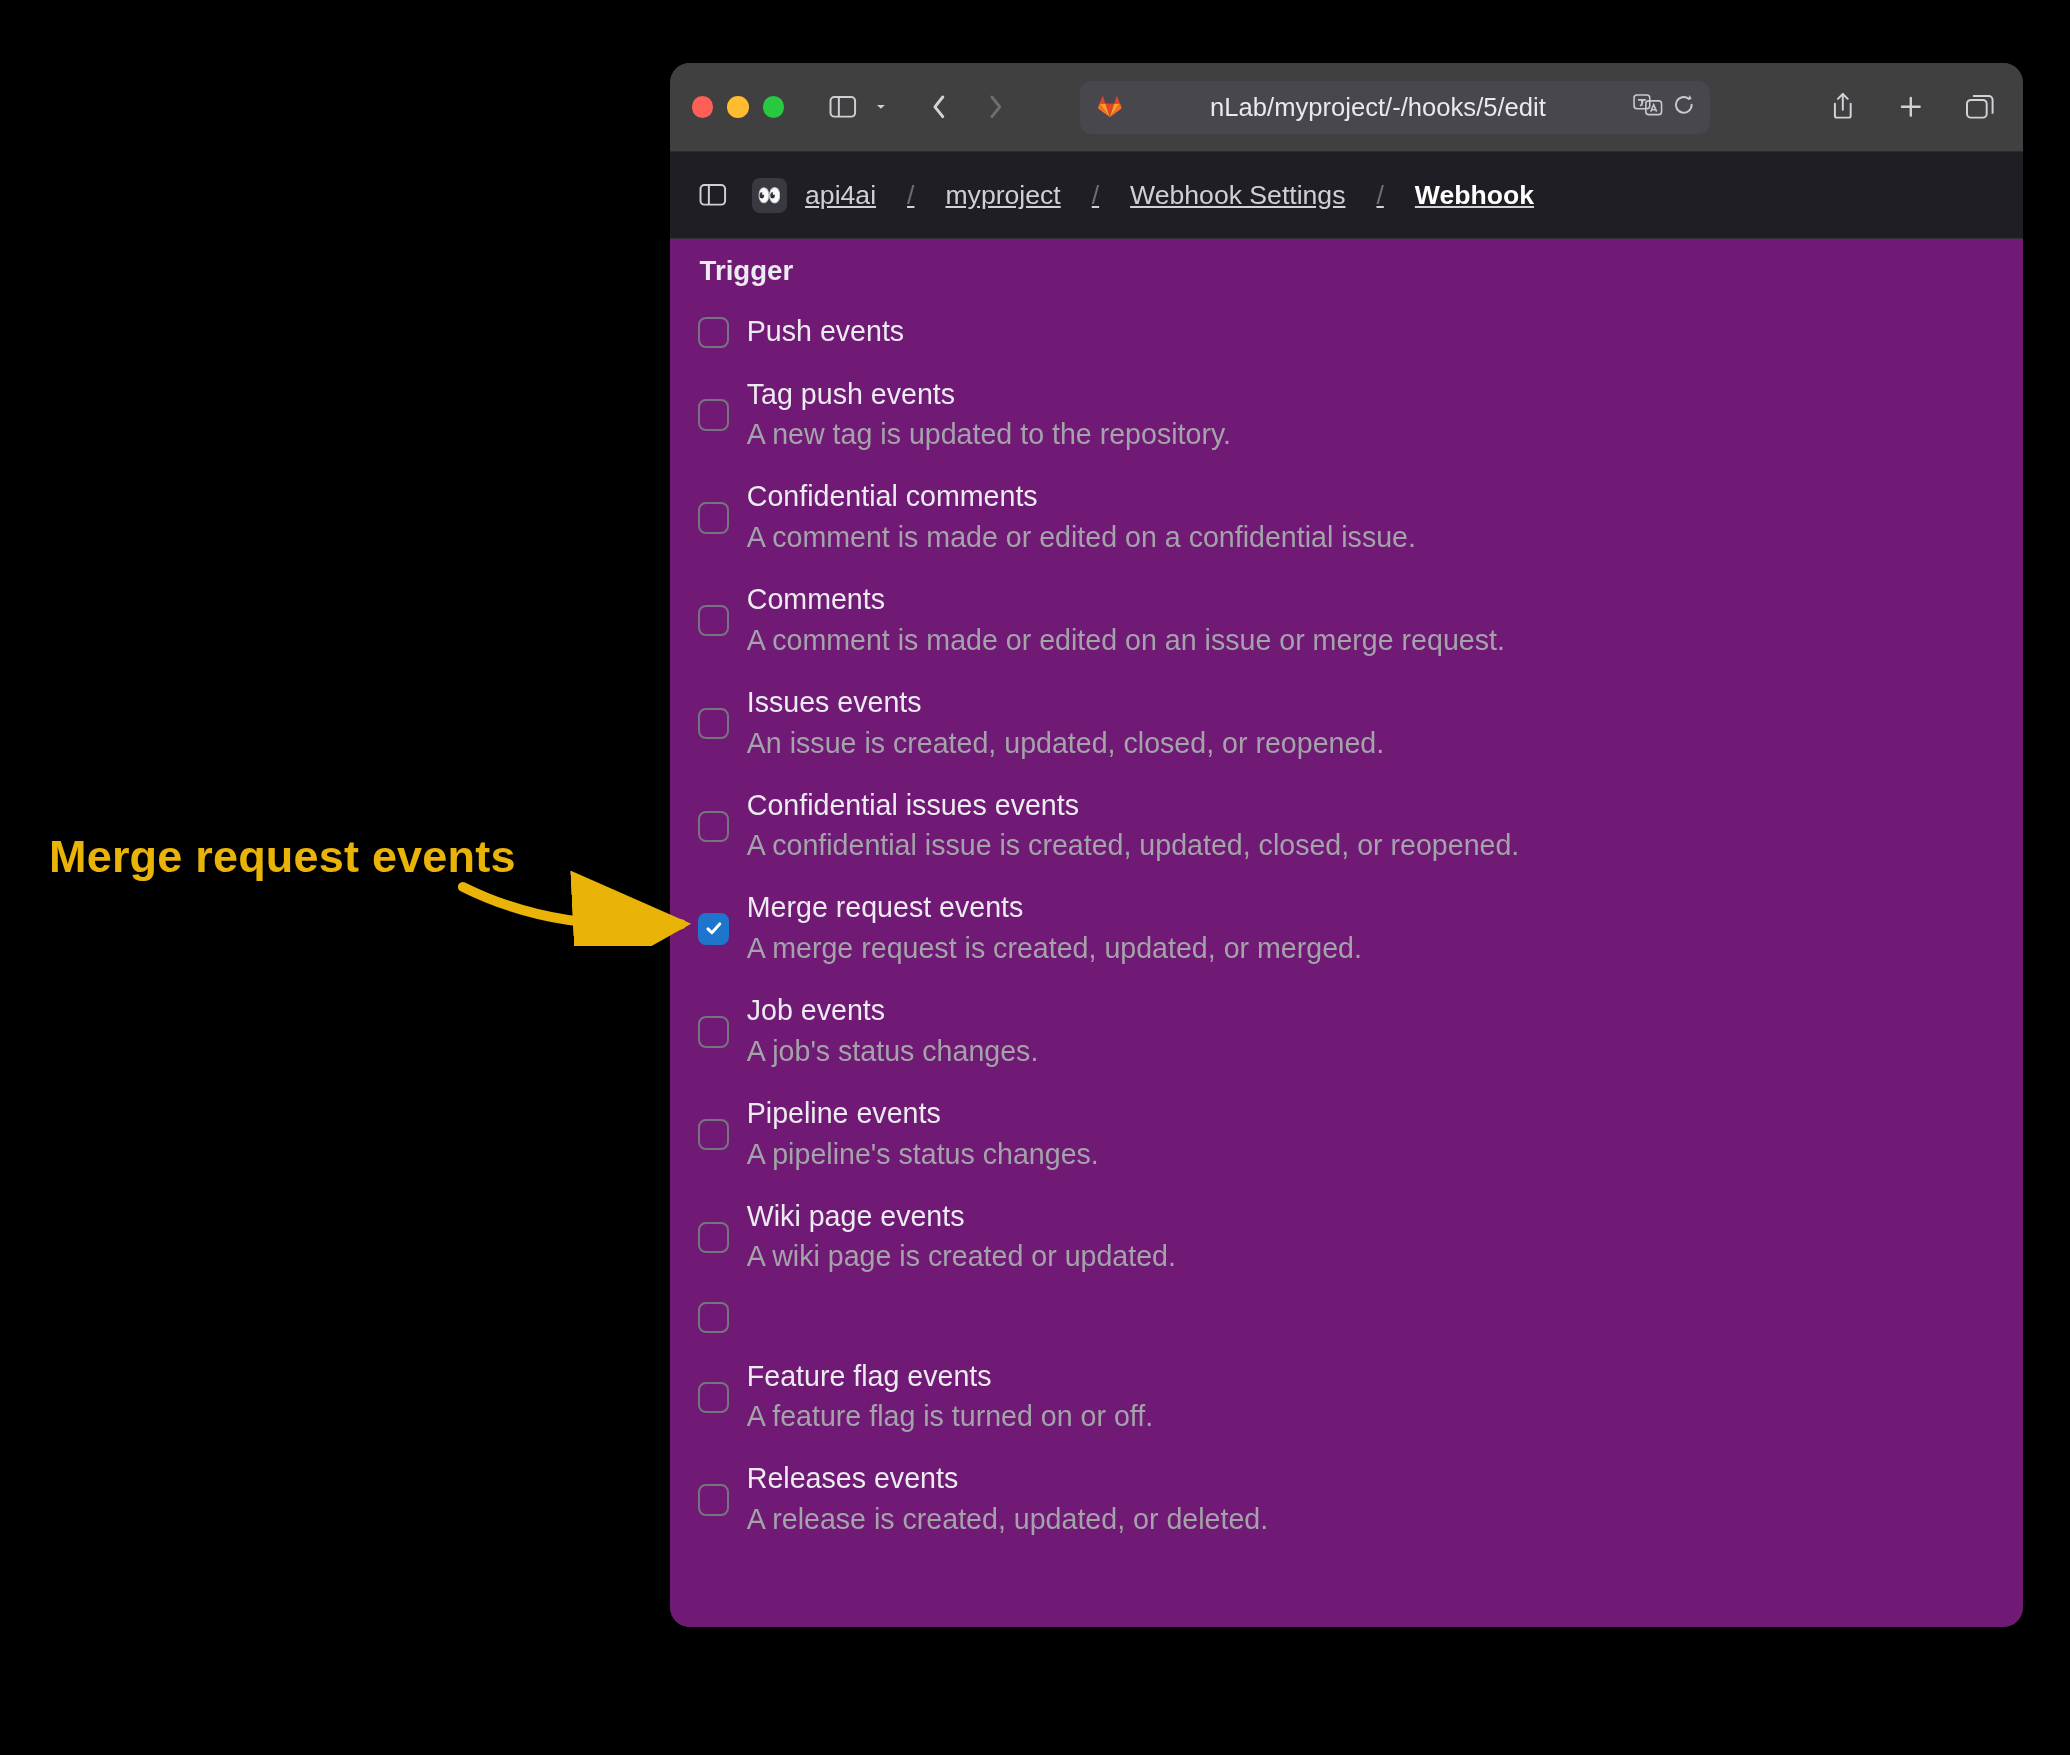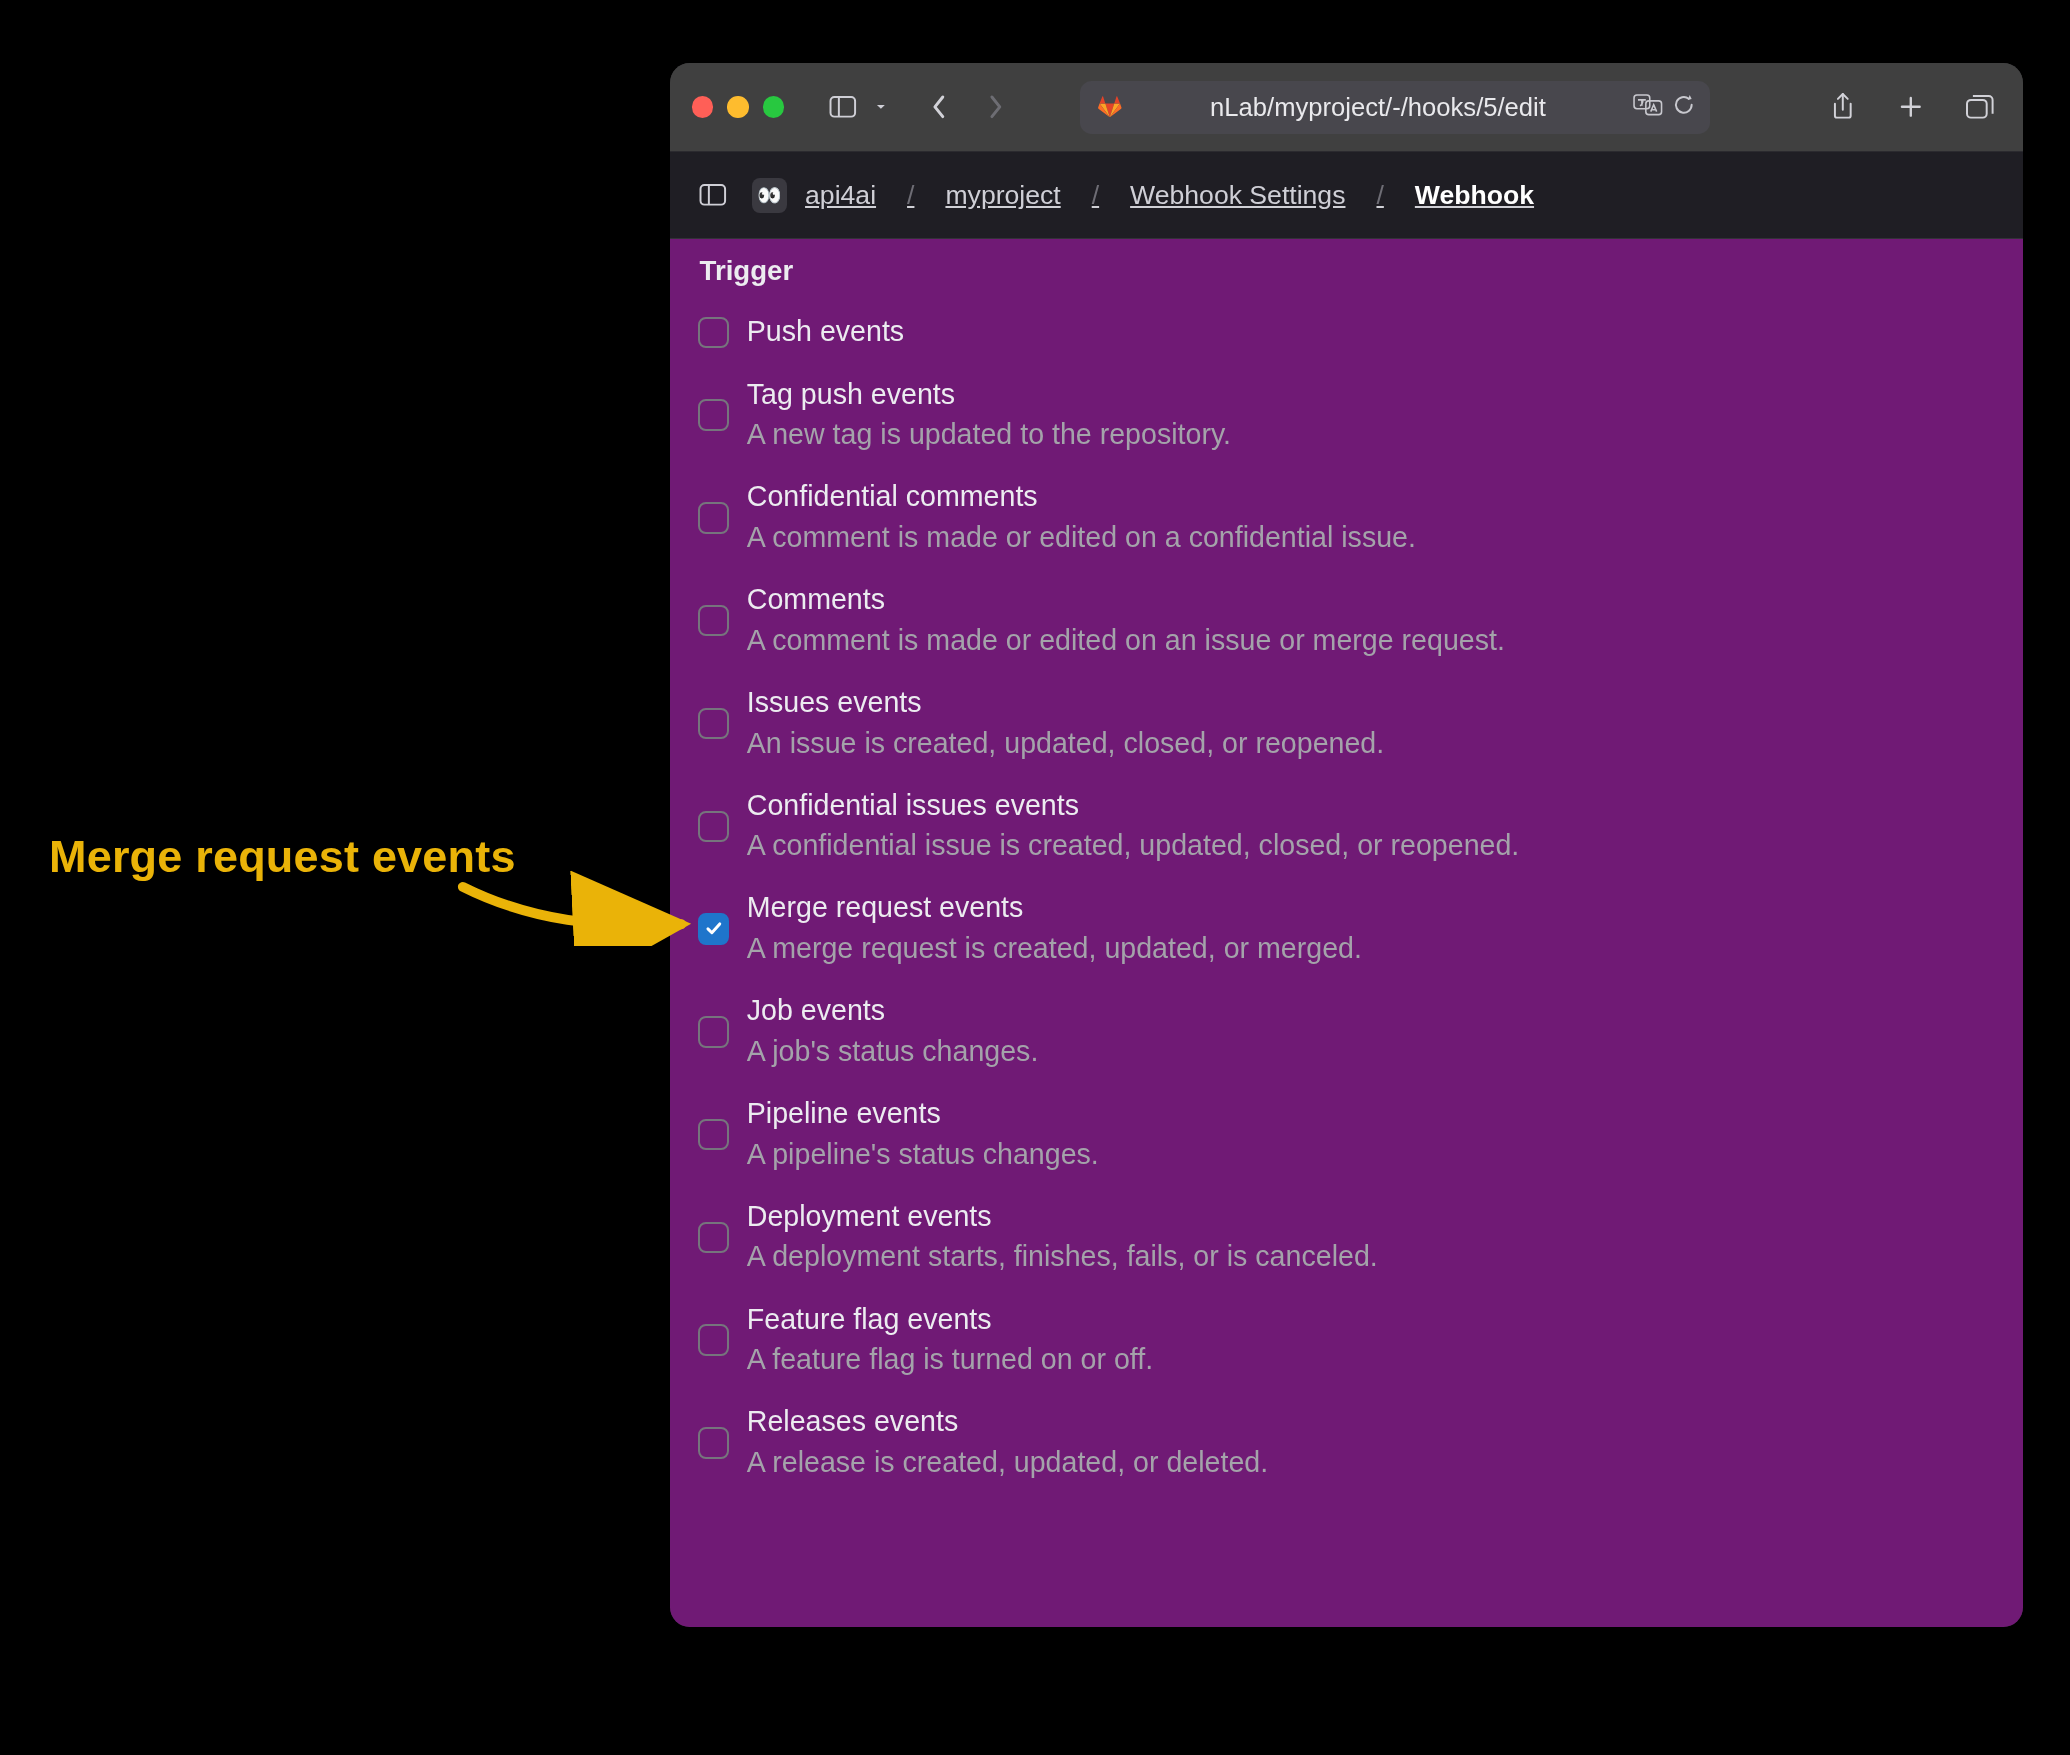--- a/index.html
+++ b/index.html
@@ -343,23 +343,26 @@
         <div class="trigger-row">
           <div class="checkbox"></div>
           <div class="trigger-text">
             <div class="trigger-label">Pipeline events</div>
             <div class="trigger-desc">A pipeline's status changes.</div>
           </div>
         </div>
         <div class="trigger-row">
           <div class="checkbox"></div>
           <div class="trigger-text">
-            <div class="trigger-label">Deployment events</div>
-            <div class="trigger-desc">A deployment starts, finishes, fails, or is canceled.</div>
-          </div>
+            <div class="trigger-label">Wiki page events</div>
+            <div class="trigger-desc">A wiki page is created or updated.</div>
+          </div>
+        </div>
+        <div class="trigger-row">
+          <div class="checkbox"></div>
         </div>
         <div class="trigger-row">
           <div class="checkbox"></div>
           <div class="trigger-text">
             <div class="trigger-label">Feature flag events</div>
             <div class="trigger-desc">A feature flag is turned on or off.</div>
           </div>
         </div>
         <div class="trigger-row">
           <div class="checkbox"></div>

